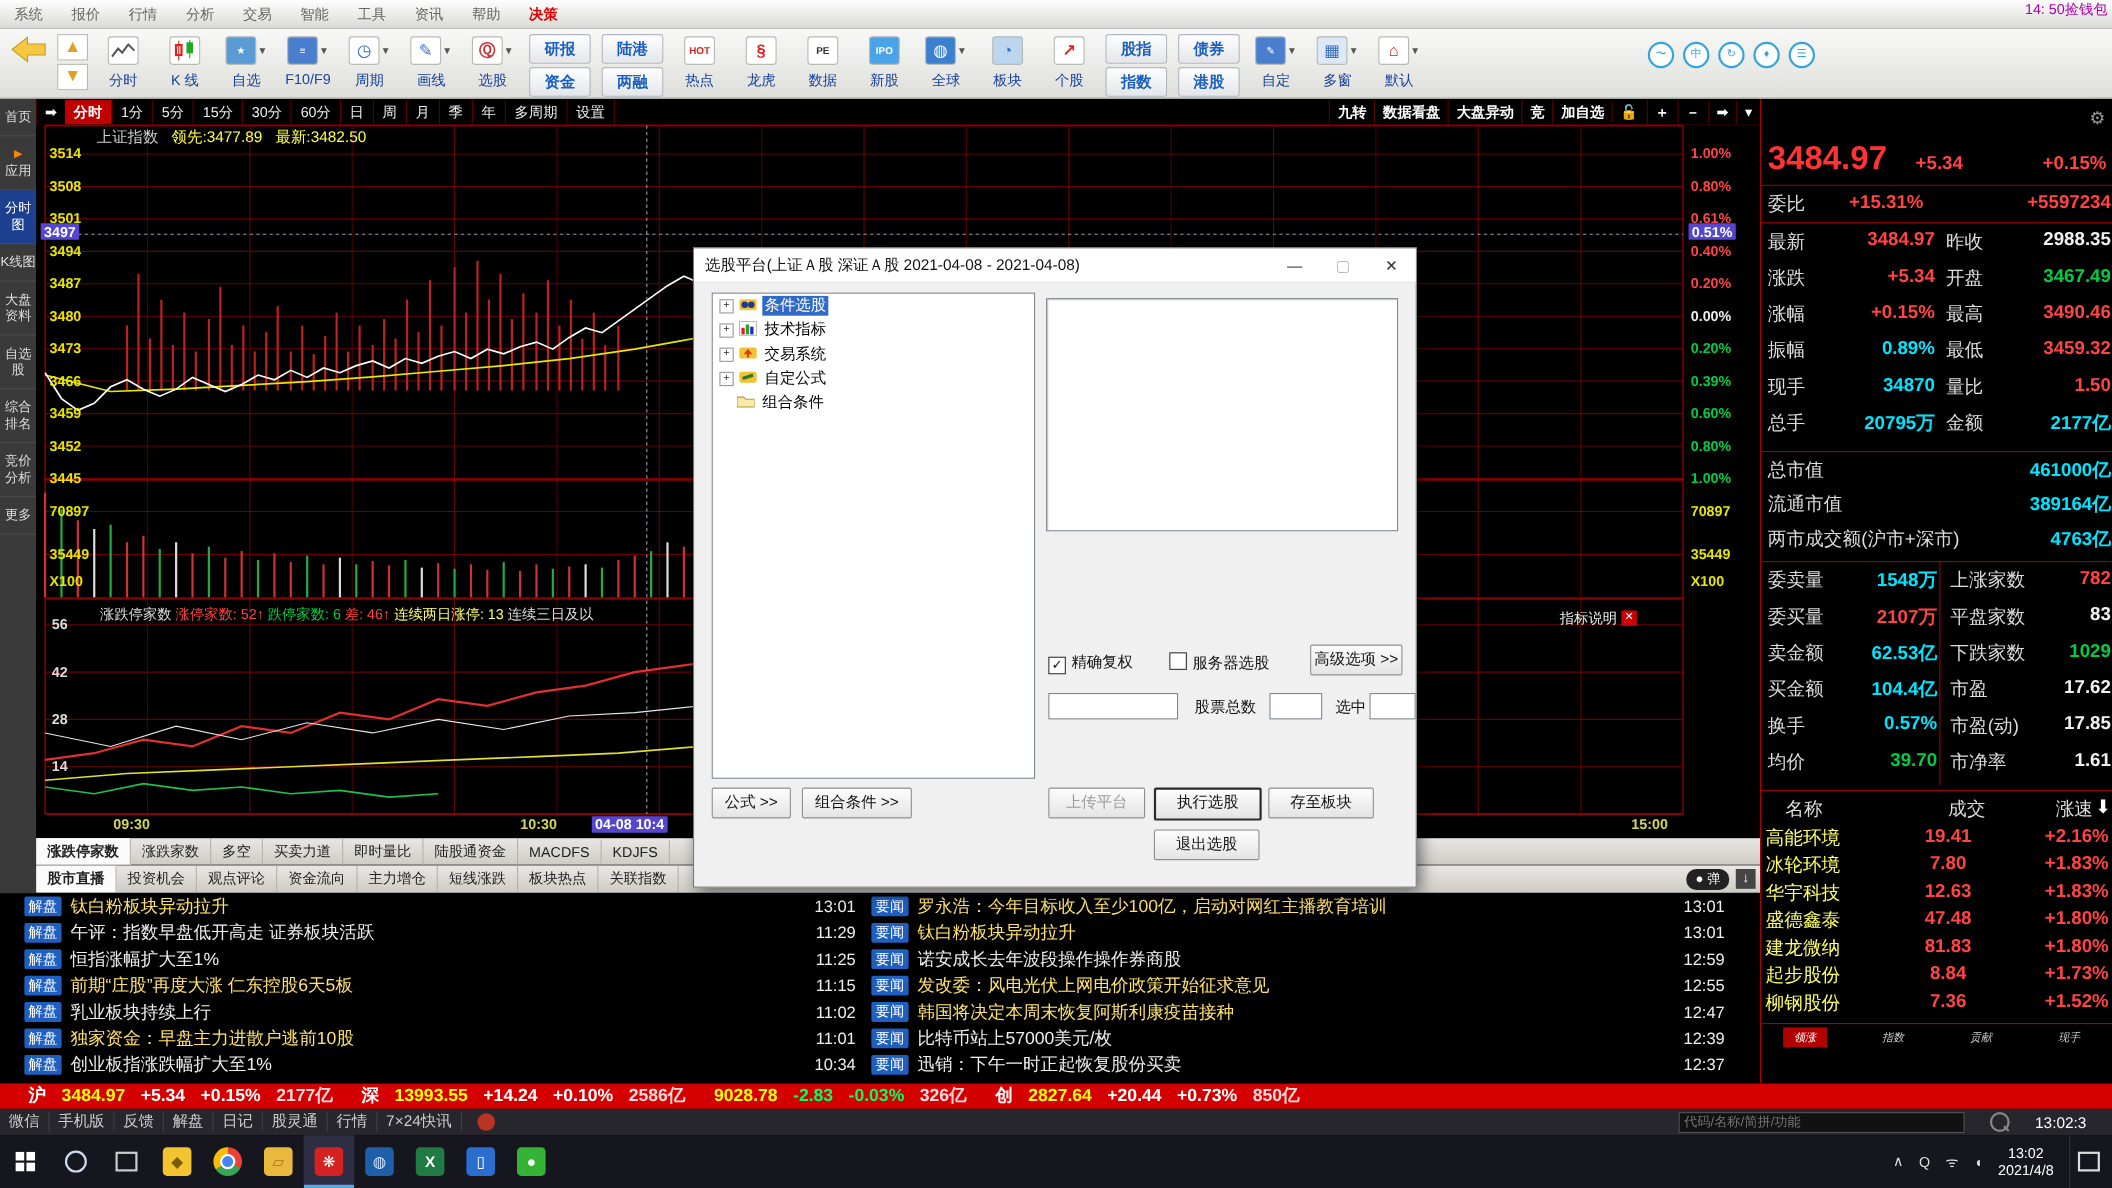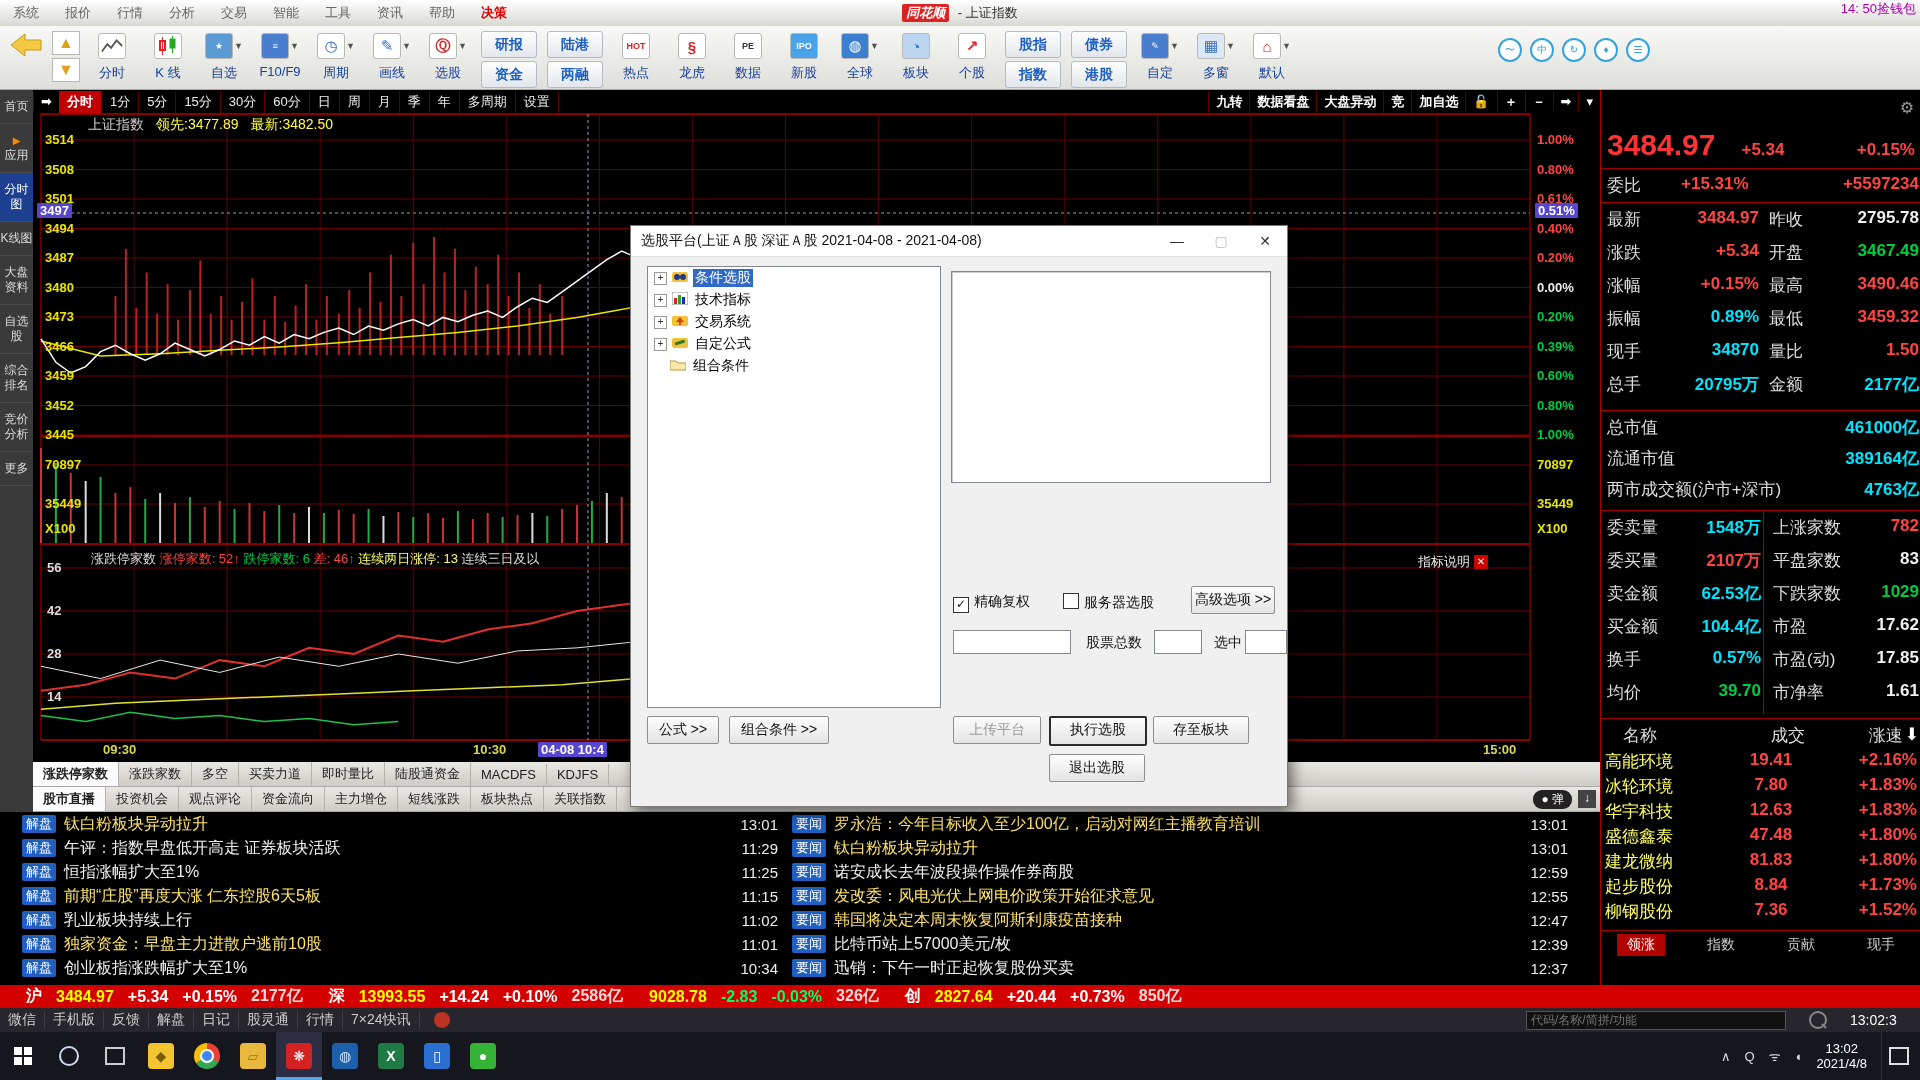--- a/index.html
+++ b/index.html
@@ -62,21 +62,21 @@
   .tag{background:#1f5fc0;color:#fff;font-size:13px;padding:0 4px;border-radius:2px;margin-right:8px;flex:none;}
   .ntime{margin-left:auto;color:#eee;flex:none;padding-right:14px;font-size:15px;}
   .ntext.y{color:#ffe26b;} .ntext.w{color:#eee;}
   
   #rpanel{left:1600px;top:90px;width:320px;height:895px;background:#000;border-left:1px solid #a00;box-sizing:border-box;font-size:17px;}
   .rp-line{position:absolute;left:0;width:320px;height:0;border-top:1px solid #a00000;}
   .rp-row{position:absolute;display:flex;width:312px;left:6px;}
   .lab{color:#ddd;} .v-red{color:#ff4444;font-weight:bold;} .v-green{color:#00cc44;font-weight:bold;}
   .v-cyan{color:#00e5ff;font-weight:bold;} .v-white{color:#f0f0f0;font-weight:bold;} .v-yel{color:#ffff66;font-weight:bold;}
   .stock-row{position:absolute;left:4px;width:312px;display:flex;font-size:17px;}
-  .rtab{padding:2px 10px;color:#ccc;font-size:14px;}
+  .rtab{padding:2px 10px;color:#ccc;font-size:10px;font-style:italic;}
   .rtab.active{background:#b00000;color:#fff;}
   
   #indexbar{left:0;top:985px;width:1920px;height:23px;background:#d40000;display:flex;align-items:center;font-size:16px;font-weight:bold;color:#fff;}
   .ib-group{display:flex;gap:14px;margin-left:26px;align-items:center;}
   .ib-val{color:#ffff00;} .ib-up{color:#fff;} .ib-down{color:#00ff66;} .ib-amt{color:#ffd9d9;}
   
   #tickerbar{left:0;top:1008px;width:1920px;height:24px;background:#26262c;display:flex;align-items:center;font-size:14px;color:#ccc;}
   .tlink{padding:0 8px;border-right:1px solid #3d3d44;}
   .titem{color:#ffd24a;margin-left:22px;white-space:nowrap;font-size:15px;}
   #tsearch{margin-left:auto;display:flex;align-items:center;gap:23px;margin-right:8px;}
@@ -120,24 +120,20 @@
         <span class="menu-item">报价</span>
         <span class="menu-item">行情</span>
         <span class="menu-item">分析</span>
         <span class="menu-item">交易</span>
         <span class="menu-item">智能</span>
         <span class="menu-item">工具</span>
         <span class="menu-item">资讯</span>
         <span class="menu-item">帮助</span>
         <span class="menu-item hl">决策</span>
       </div>
-    <div id="title-center">
-      <span class="logo-badge">同花顺</span>
-      <span>- 上证指数</span>
-    </div>
     <div id="title-right">
         <span class="tb-user">14: 50捡钱包</span>
         <span class="tb-user">chenl210</span>
         <span class="tb-ico"></span>
         <span class="tb-ico"></span>
         <span class="tb-ico"></span>
         <span class="btn-blue">资讯</span>
         <span class="btn-dark">委托| ▾</span>
         <span class="winbtn">—</span>
         <span class="winbtn">❐</span>
@@ -673,21 +669,21 @@
       <div class="rp-row" style="top: 84px;">
         <span class="lab">委比</span>
         <span class="v-red" style="margin-left: 40px;">+15.31%</span>
         <span class="v-red" style="margin-left: auto;">+5597234</span>
       </div>
       <div class="rp-line" style="top: 112px;"></div>
       <div class="rp-row" style="top: 118px;">
         <span class="lab" style="width: 48px;">最新</span>
         <span class="v-red" style="width: 104px; text-align: right;">3484.97</span>
         <span class="lab" style="width: 76px; padding-left: 10px;">昨收</span>
-        <span class="v-white" style="margin-left: auto; text-align: right;">2795.78</span>
+        <span class="v-white" style="margin-left: auto; text-align: right;">2988.35</span>
       </div>
       <div class="rp-row" style="top: 151px;">
         <span class="lab" style="width: 48px;">涨跌</span>
         <span class="v-red" style="width: 104px; text-align: right;">+5.34</span>
         <span class="lab" style="width: 76px; padding-left: 10px;">开盘</span>
         <span class="v-green" style="margin-left: auto; text-align: right;">3467.49</span>
       </div>
       <div class="rp-row" style="top: 184px;">
         <span class="lab" style="width: 48px;">涨幅</span>
         <span class="v-red" style="width: 104px; text-align: right;">+0.15%</span>

